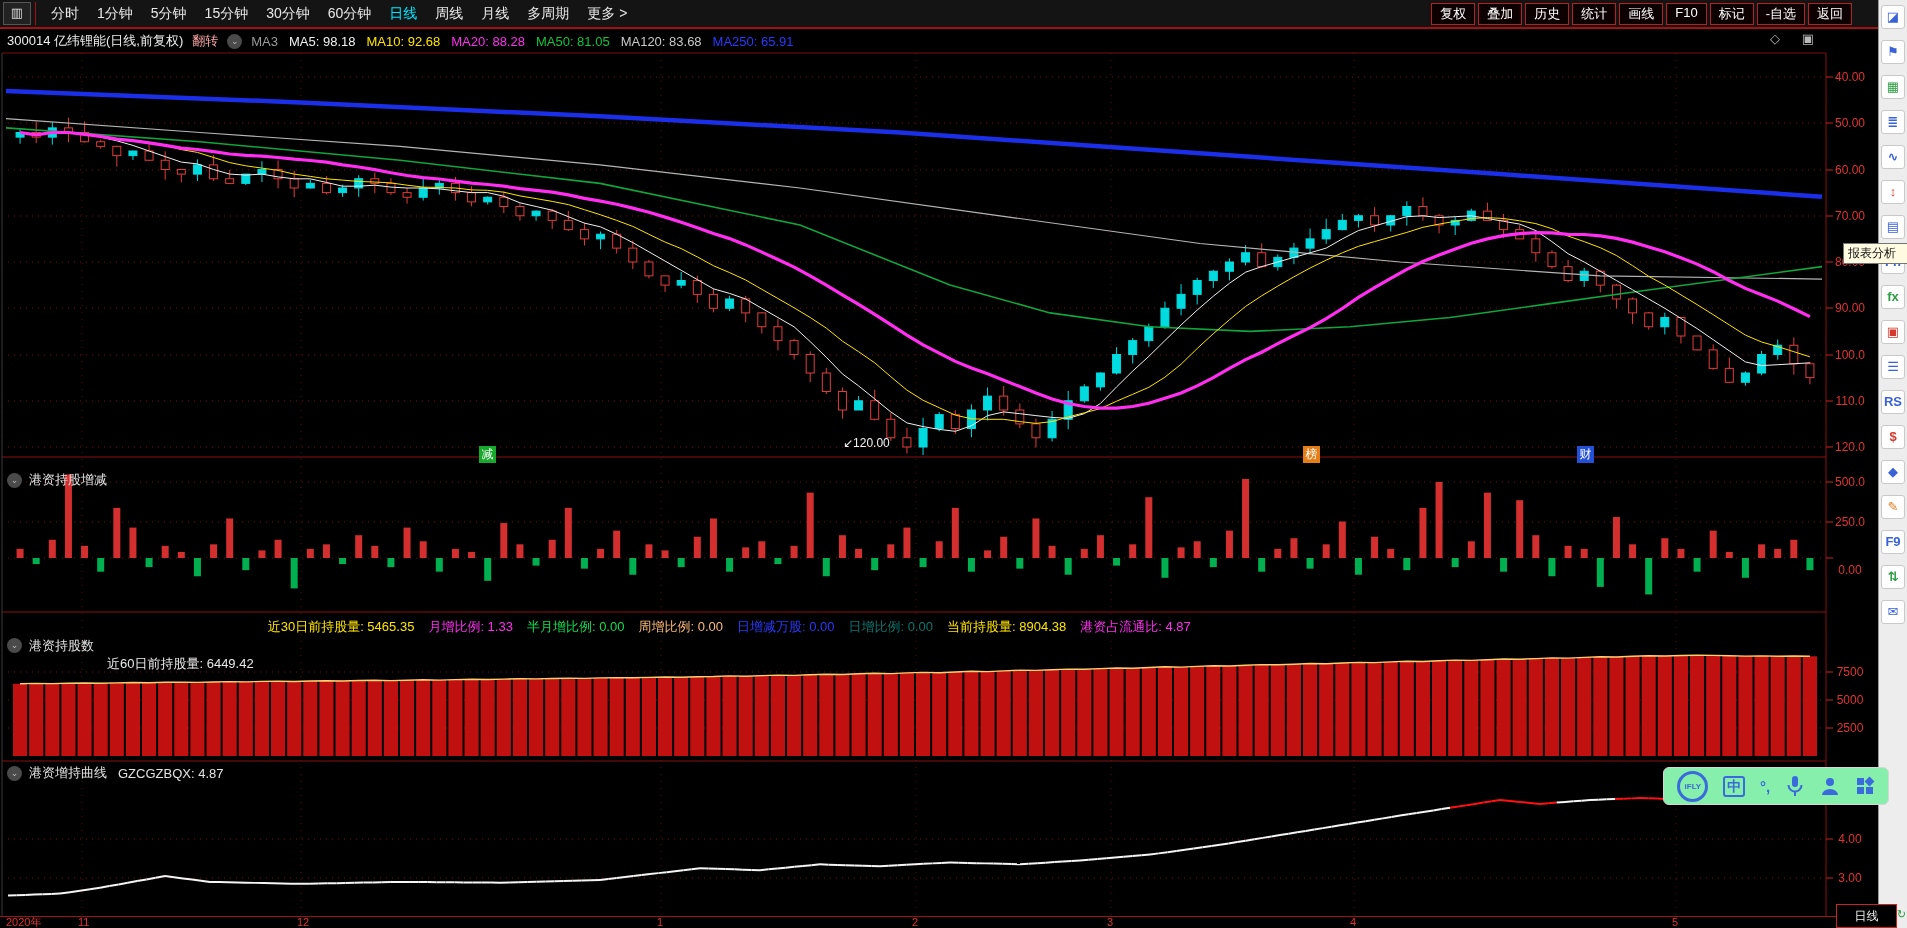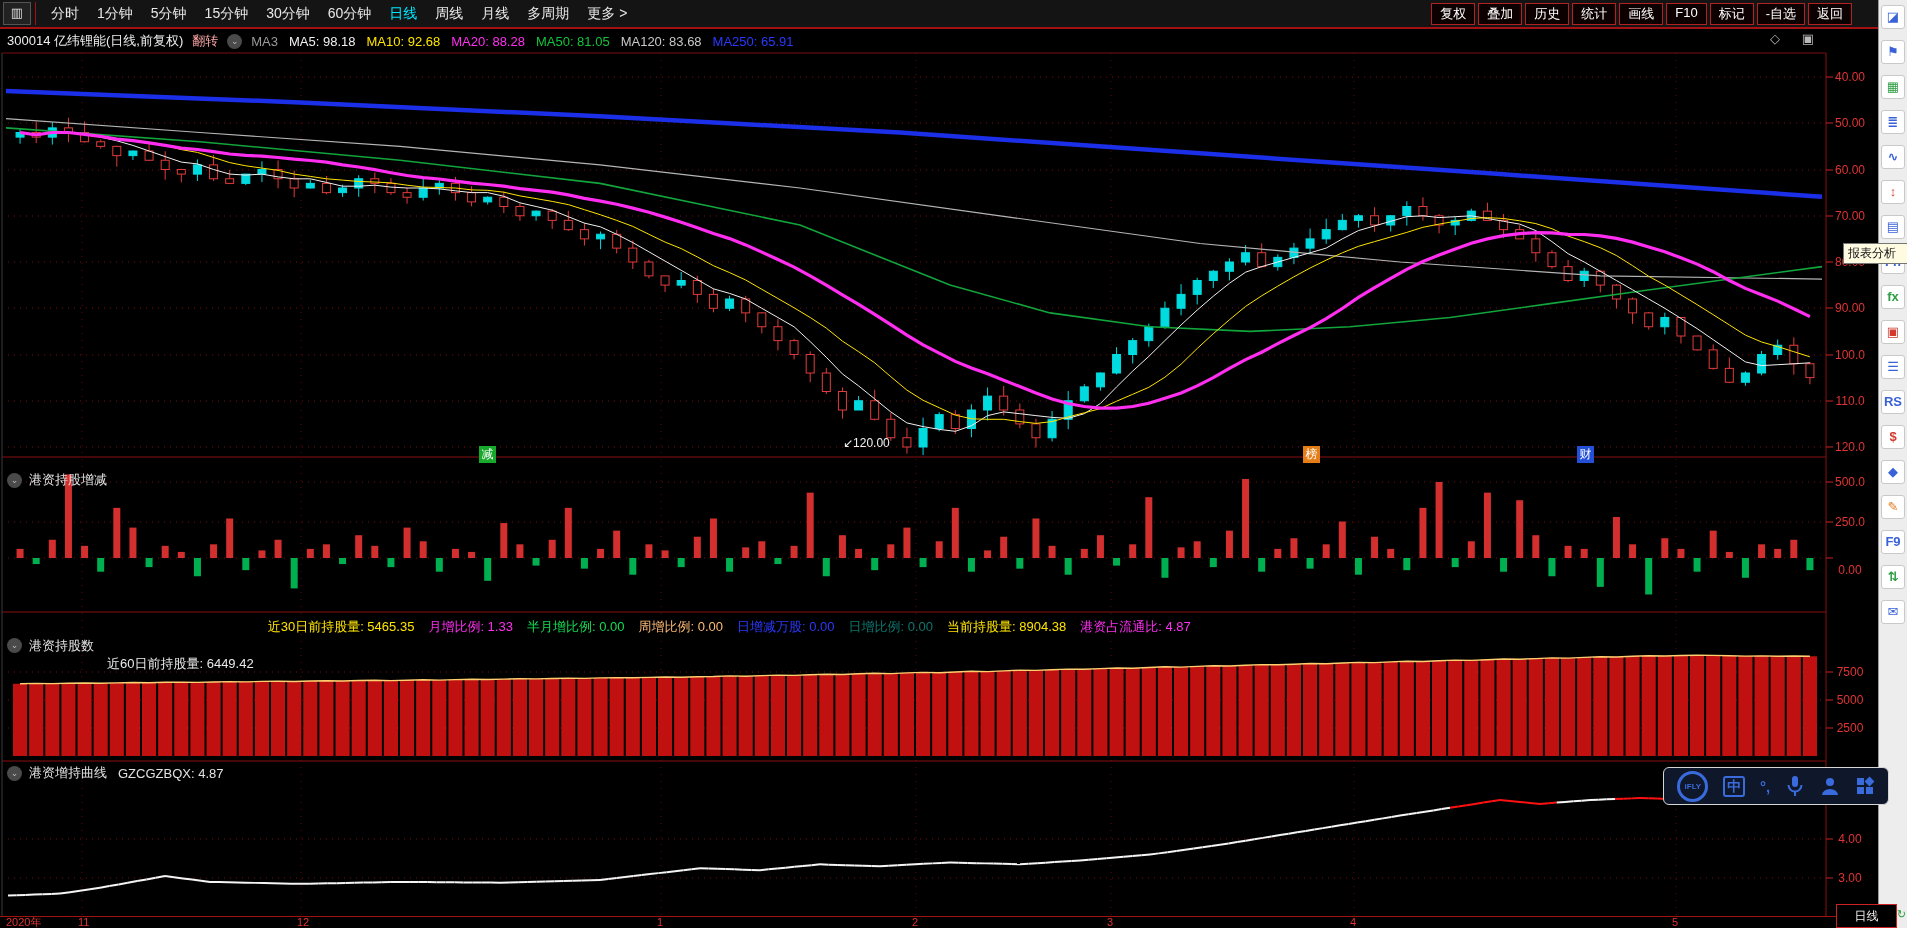--- a/index.html
+++ b/index.html
@@ -43,21 +43,21 @@
            display:flex;flex-direction:column;align-items:center;padding-top:5px;box-sizing:border-box;}
   .sb-icon{width:22px;height:22px;margin-bottom:11px;font-size:13px;font-weight:bold;text-align:center;
            line-height:22px;background:#fff;border:1px solid #c9c9c9;border-radius:3px;overflow:hidden;}
   
   #timeline{left:0;top:916px;width:1878px;height:12px;background:#000;border-top:1px solid #a31212;z-index:5;}
   .tl-label{position:absolute;top:916px;color:#e03434;font-size:11px;z-index:6;line-height:12px;}
   #period-box{position:absolute;left:1836px;top:904px;width:59px;height:22px;border:1px solid #c22;
            background:#000;color:#f0f0f0;font-size:12px;text-align:center;line-height:22px;z-index:8;}
   #corner-icon{position:absolute;left:1897px;top:908px;color:#2e9e44;font-size:11px;z-index:9;}
   
-  #ifly{position:absolute;left:1663px;top:767px;width:212px;height:36px;background:#0f172a;border:1px solid #d5d5d5;
+  #ifly{position:absolute;left:1663px;top:767px;width:212px;height:36px;background:#86efac;border:1px solid #d5d5d5;
         border-radius:6px;display:flex;align-items:center;justify-content:space-around;z-index:9;padding:0 6px;}
   .ifly-ic{color:#3a6bdc;font-weight:bold;display:flex;align-items:center;justify-content:center;}
   #ifly-logo{width:25px;height:25px;border:3px solid #3a6bdc;border-radius:50%;font-size:8px;}
   #ifly-zh{border:2px solid #3a6bdc;border-radius:3px;font-size:14px;padding:0 2px;line-height:17px;}
   #ifly-punct{font-size:15px;}
   svg{position:absolute;left:0;top:0;z-index:1;}
 </style>
 </head>
 <body>
 

